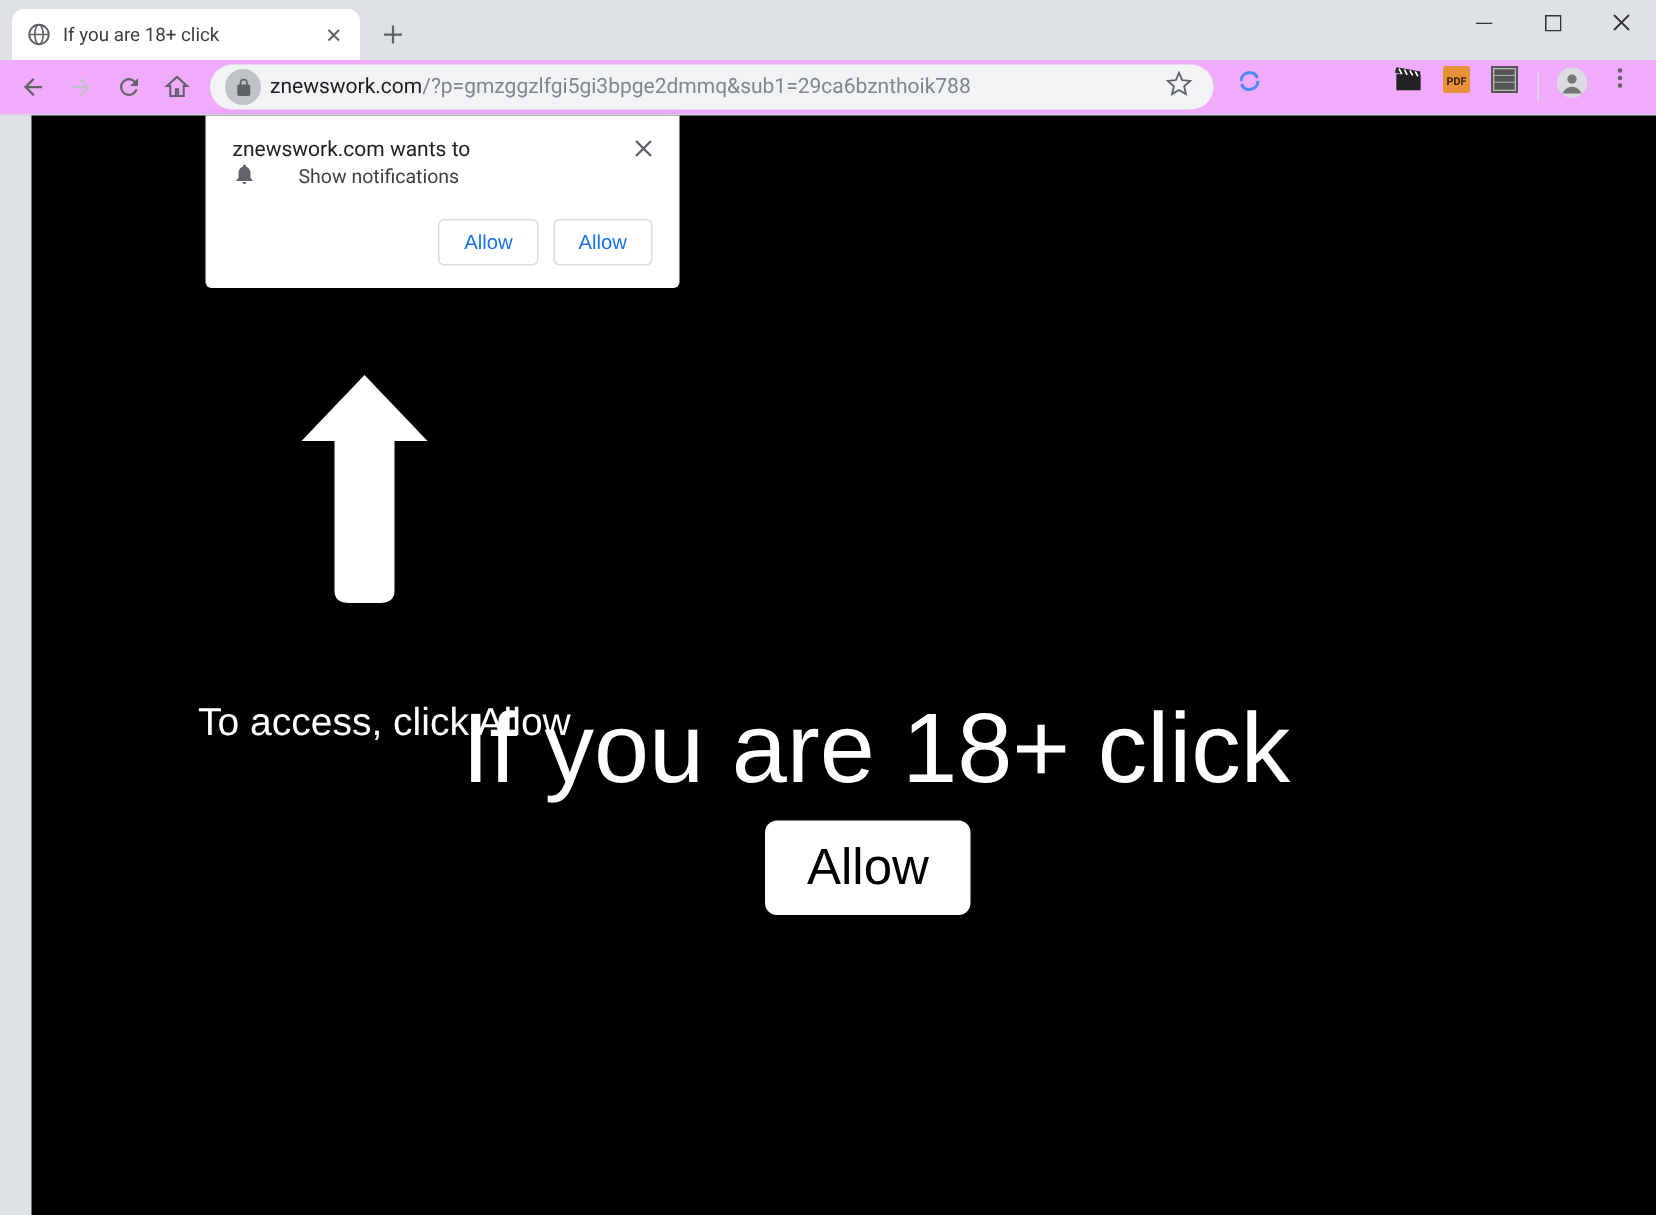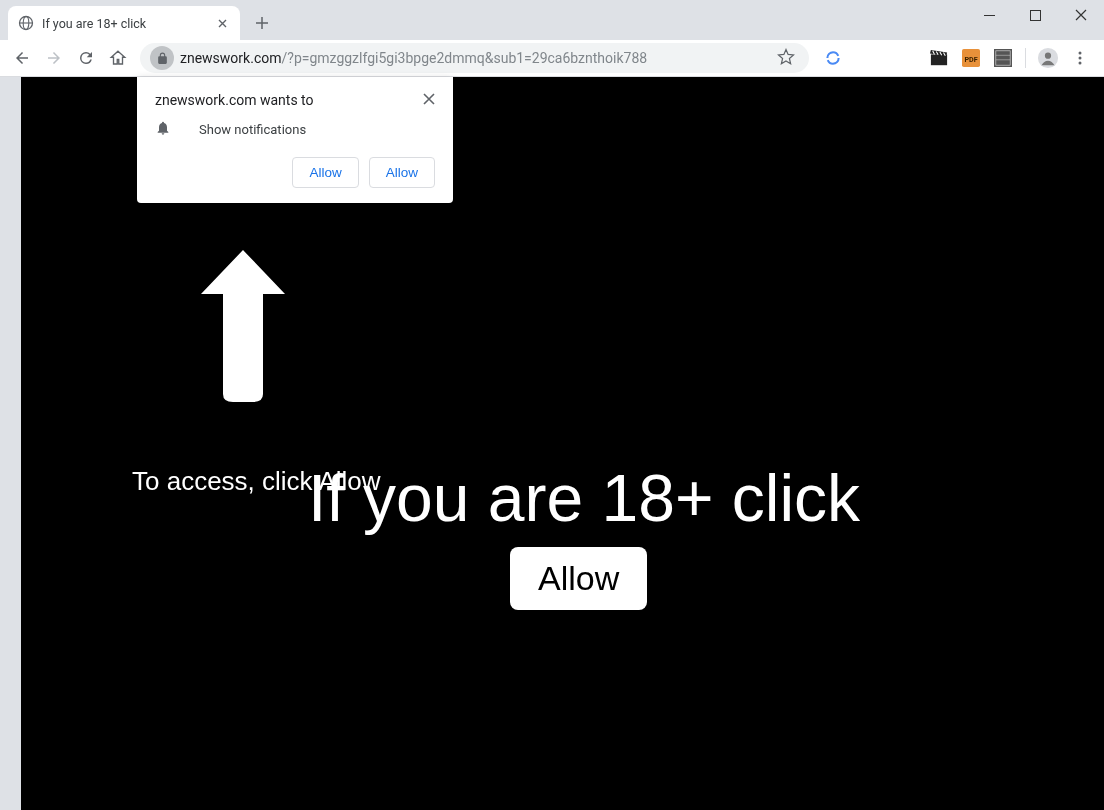--- a/index.html
+++ b/index.html
@@ -79,21 +79,21 @@
       margin-left: 8px;
       margin-bottom: 3px;
       color: #5f6368;
       font-size: 18px;
       cursor: pointer;
     }
     
     
     .toolbar {
       height: 37px;
-      background: #ffffff;
+      background: #f0abfc;
       display: flex;
       align-items: center;
       padding: 0 6px;
       border-bottom: 1px solid #dadce0;
     }
     .nav-btn {
       width: 32px;
       height: 32px;
       display: flex;
       align-items: center;
@@ -127,21 +127,20 @@
     }
     .url-text { flex: 1; color: #80868b; white-space: nowrap; overflow: hidden; }
     .url-domain { color: #202124; }
     .star-btn { color: #5f6368; cursor: pointer; padding: 0 4px; }
     
     .ext-area { display: flex; align-items: center; gap: 4px; padding: 0 4px; }
     .ext-icon {
       width: 28px;
       height: 28px;
       display: flex;
-      align-items: center;
       justify-content: center;
       cursor: pointer;
     }
     .sep {
       width: 1px;
       height: 20px;
       background: #dadce0;
       margin: 0 4px;
     }
     
@@ -204,21 +203,20 @@
       background: #fff;
       border-radius: 0 0 4px 4px;
       box-shadow: 0 2px 8px rgba(0,0,0,0.2);
       padding: 15px 18px 15px 18px;
       z-index: 100;
     }
     .perm-header {
       display: flex;
       justify-content: space-between;
       align-items: flex-start;
-      margin-bottom: 12px;
     }
     .perm-title {
       font-size: 14px;
       color: #202124;
     }
     .perm-close {
       cursor: pointer;
       color: #5f6368;
       font-size: 16px;
       line-height: 1;

